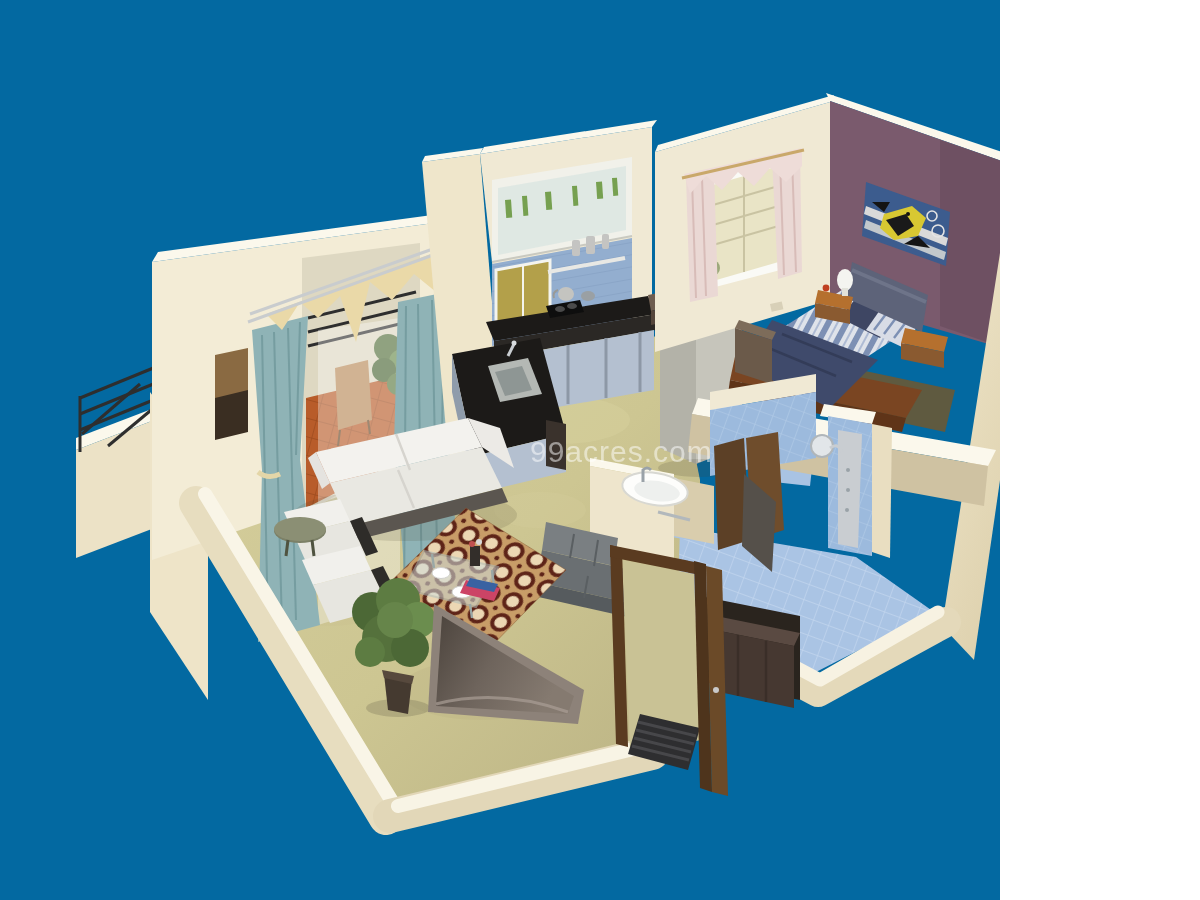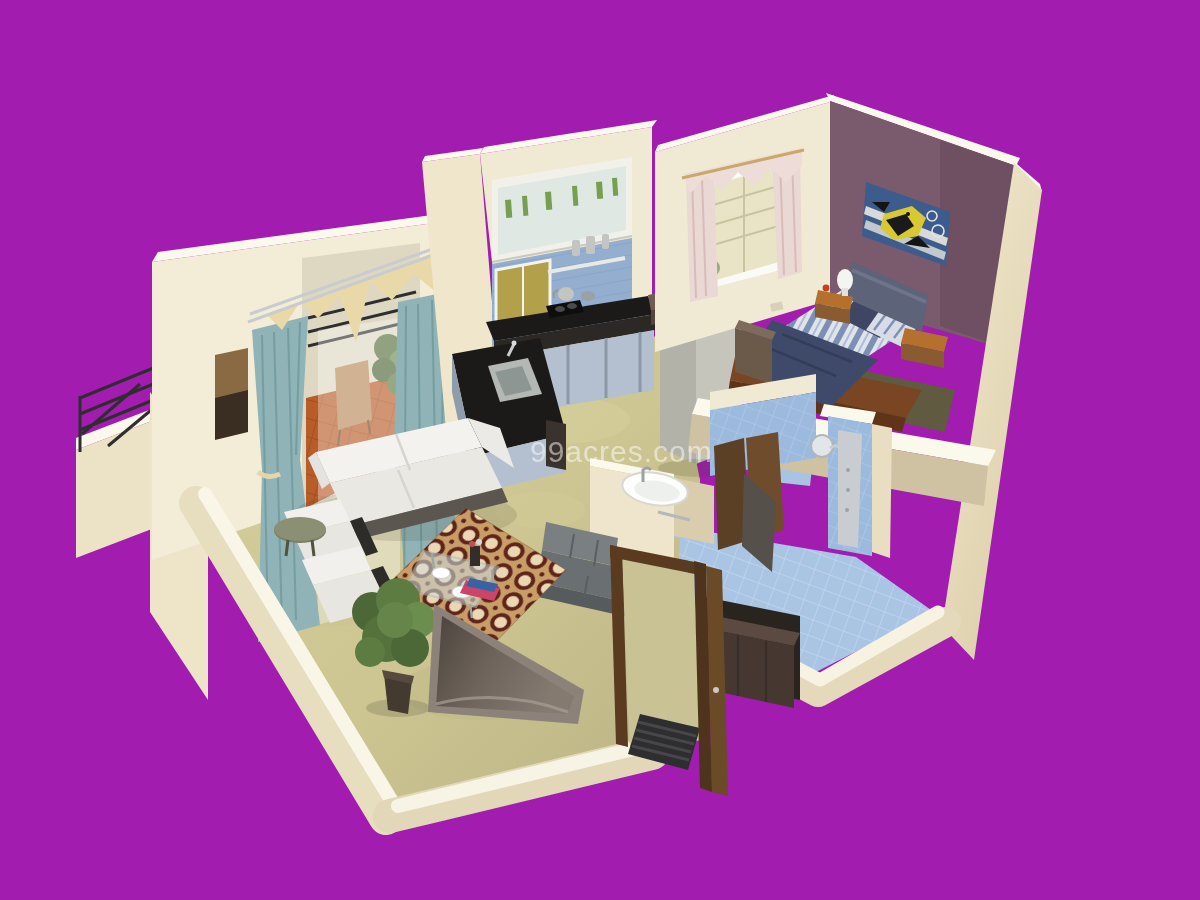--- a/index.html
+++ b/index.html
@@ -1,17 +1,17 @@
 <!DOCTYPE html>
 <html><head>
 <meta charset="utf-8">
 <style>
   html,body{margin:0;padding:0;background:#ffffff;}
   body{font-family:"Liberation Sans", sans-serif;}
-  .stage{position:relative;width:1200px;height:900px;background:#a21caf;overflow:hidden;}
+  .stage{position:relative;width:1000px;height:900px;background:#0369a1;overflow:hidden;}
   svg{display:block}
   
   .cream{fill:#efe6cb}.creamLight{fill:#f3ecd6}.creamLit{fill:#f0e9d4}
   .creamTop{fill:#fbf8ec}.creamDark{fill:#cfc2a2}
   .rail{stroke:#2e2e2e;stroke-width:3;fill:none}.wood{fill:#8a5a30}.woodLight{fill:#b5702e}
   .steel{fill:#c6c5bb}.steelDark{fill:#b3b2a8}.steelTop{fill:#dcdbd1}
   .counter{fill:#1c1a18}.counterFront{fill:#2b2825}
   .cabinet{fill:#b4c0d0}
   .watermark{font-size:30px;letter-spacing:1px;opacity:.5;font-family:"Liberation Sans",sans-serif}
 </style>

